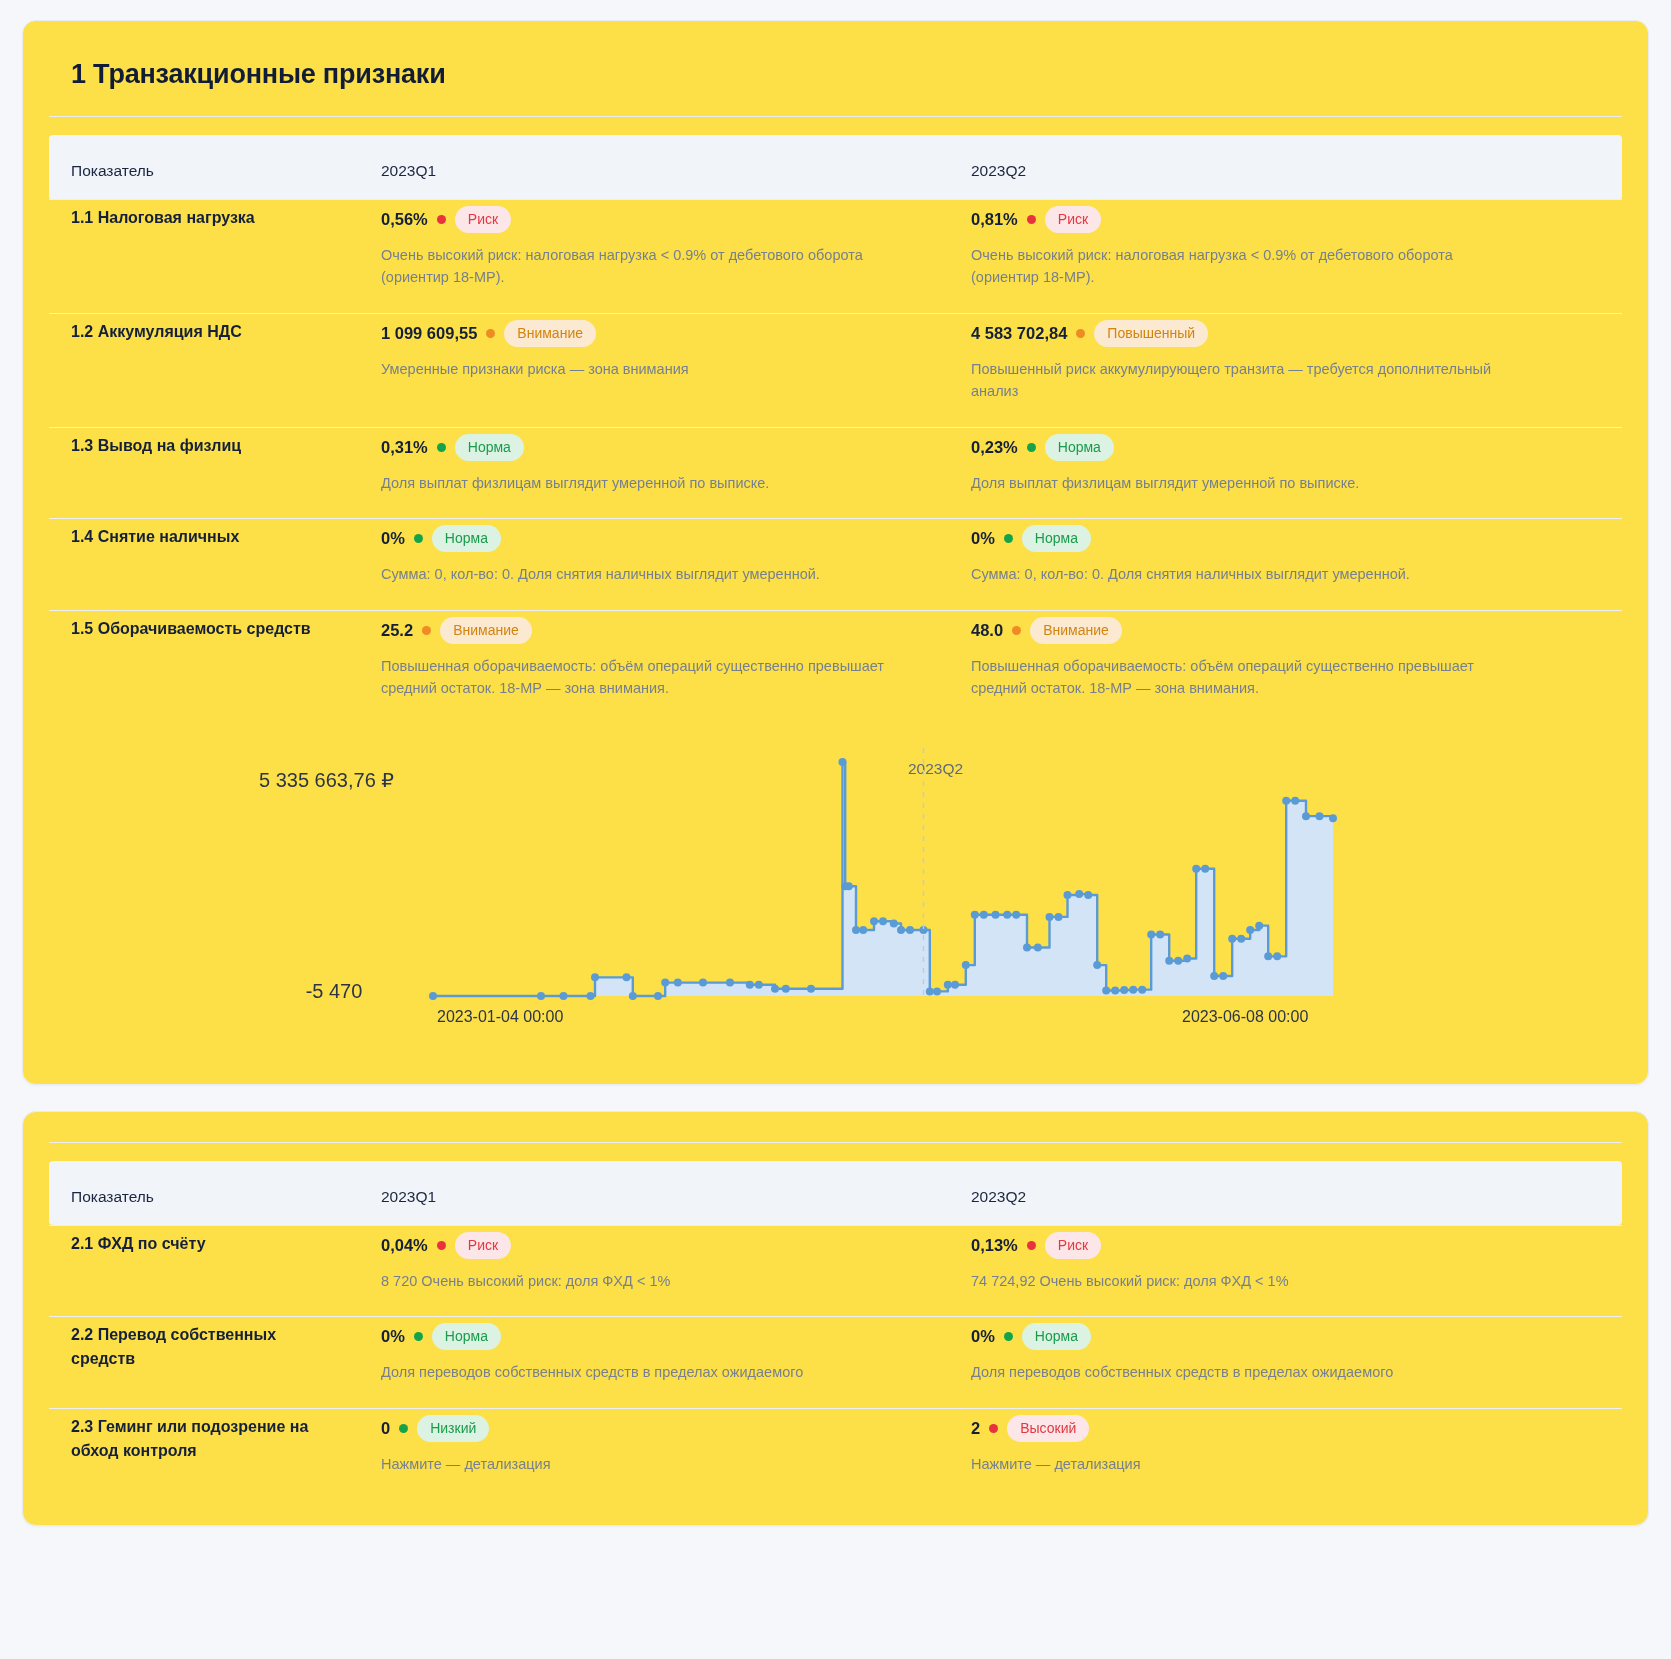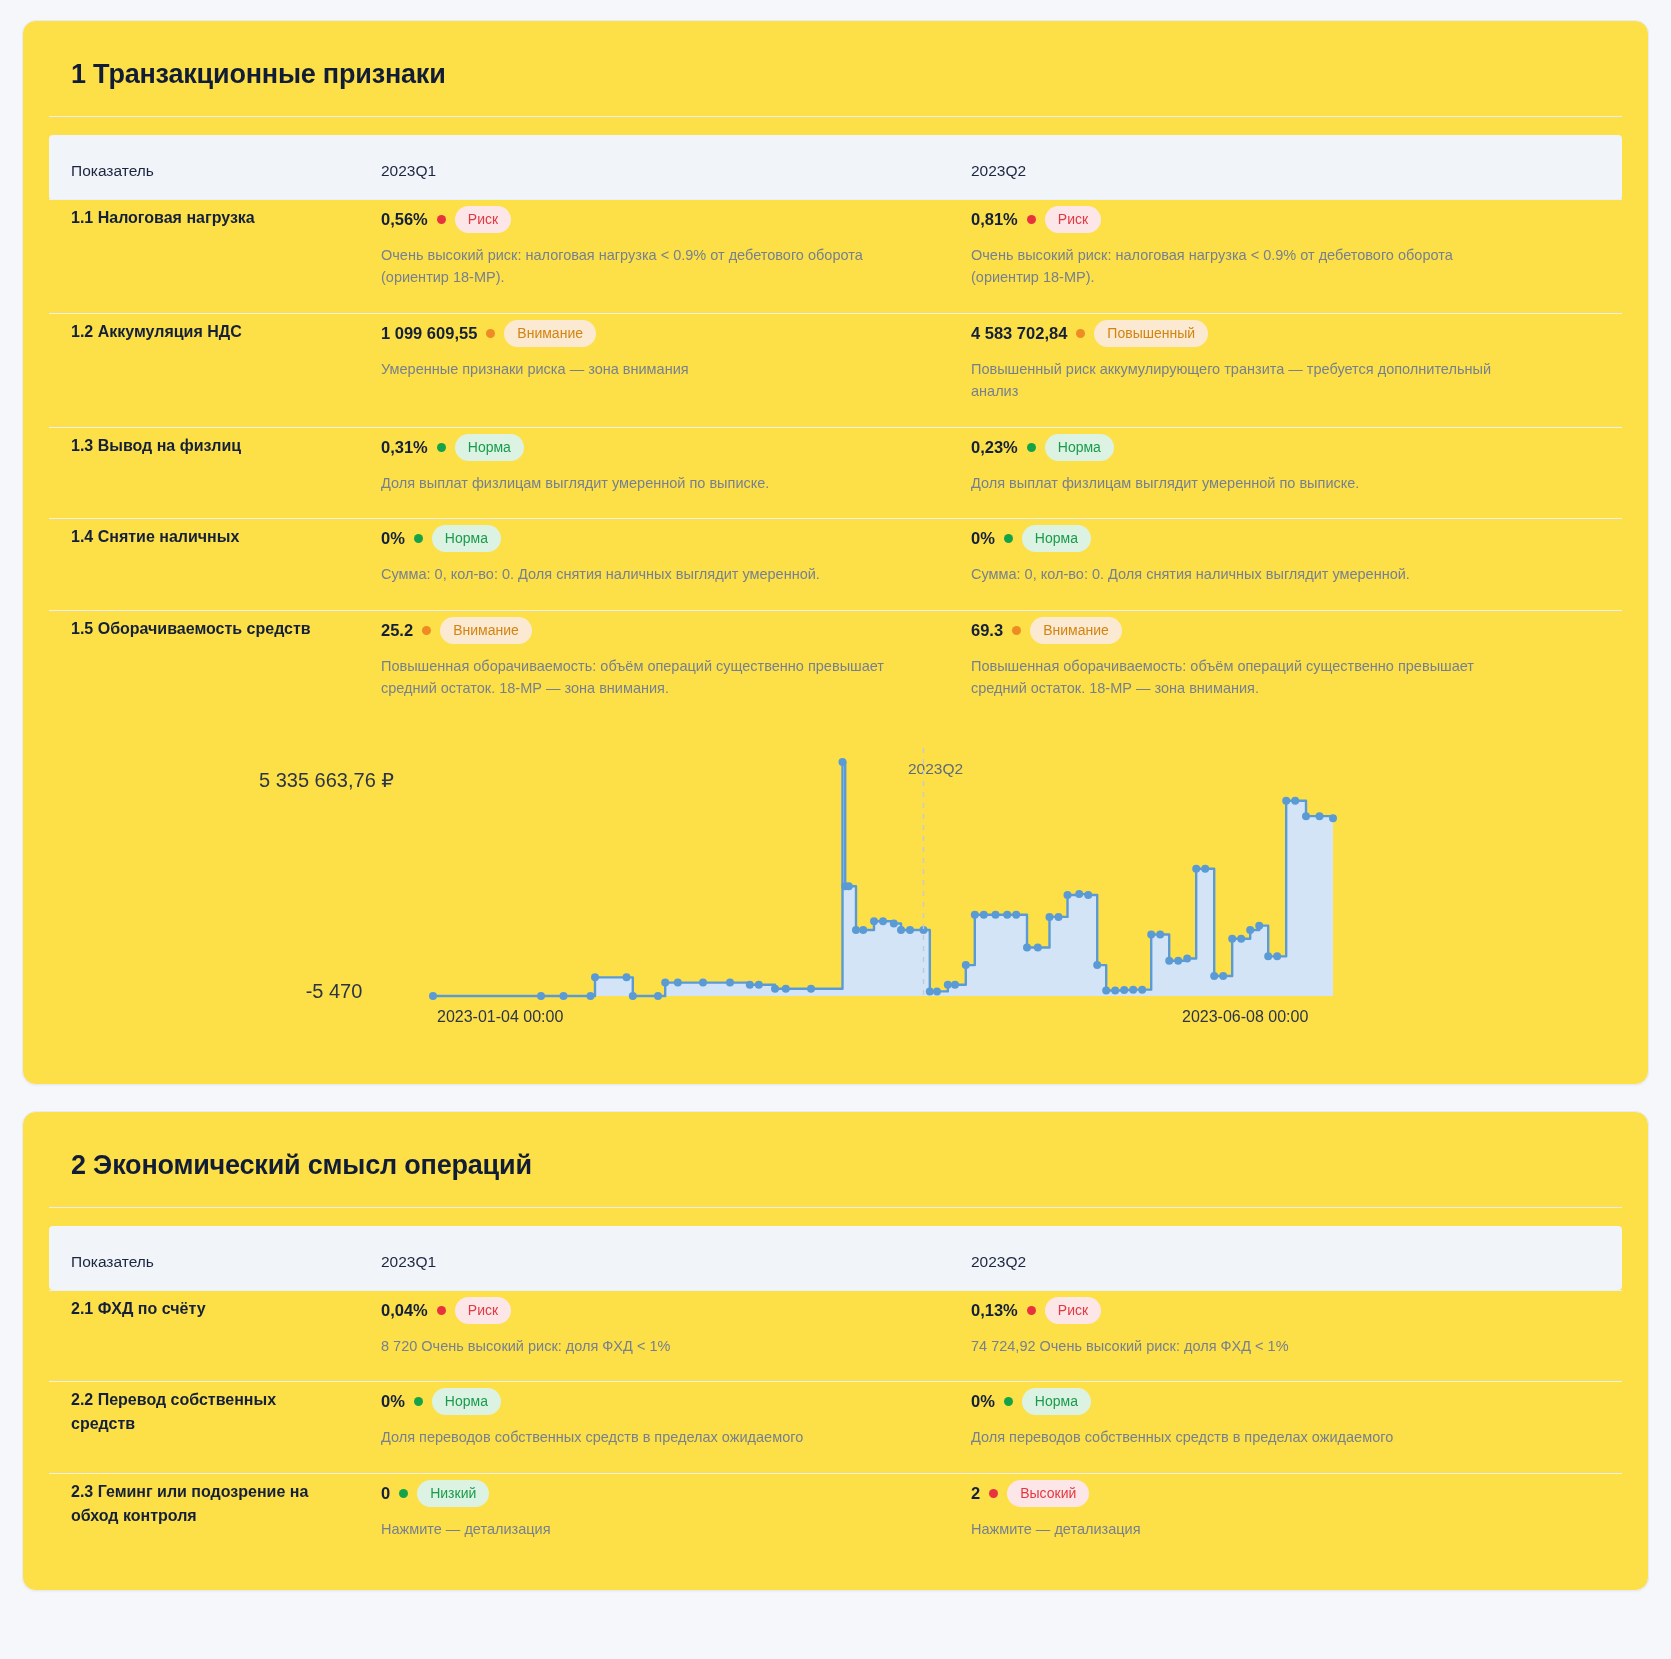--- a/index.html
+++ b/index.html
@@ -262,21 +262,21 @@
         <td>
           <div class="val-row">
             <span class="val-num">25.2</span>
             <span class="dot orange"></span>
             <span class="badge orange">Внимание</span>
           </div>
           <div class="note">Повышенная оборачиваемость: объём операций существенно превышает средний остаток. 18-МР — зона внимания.</div>
         </td>
         <td>
           <div class="val-row">
-            <span class="val-num">69.3</span>
+            <span class="val-num">48.0</span>
             <span class="dot orange"></span>
             <span class="badge orange">Внимание</span>
           </div>
           <div class="note">Повышенная оборачиваемость: объём операций существенно превышает средний остаток. 18-МР — зона внимания.</div>
         </td>
         <td></td>
       </tr>
     </tbody>
   </table>
 
@@ -361,21 +361,20 @@
           <circle cx="900" cy="56.32611601923256" r="4" fill="#5b9bd5"></circle>
           <line x1="490.50000000000006" x2="490.50000000000006" y1="-14" y2="234" stroke="#c3cad6" stroke-width="1.4" stroke-dasharray="5 6"></line>
         </svg>
     </div>
     <div class="x-left-label">2023-01-04 00:00</div>
     <div class="x-right-label">2023-06-08 00:00</div>
   </div>
 </div>
 
 <div class="card">
-  <div class="section-title">2 Экономический смысл операций</div>
   <div class="divider"></div>
 
   <table class="metrics">
     <thead>
       <tr>
         <th class="col-name">Показатель</th>
         <th class="col-q">2023Q1</th>
         <th class="col-q">2023Q2</th>
         <th class="col-pad"></th>
       </tr>

